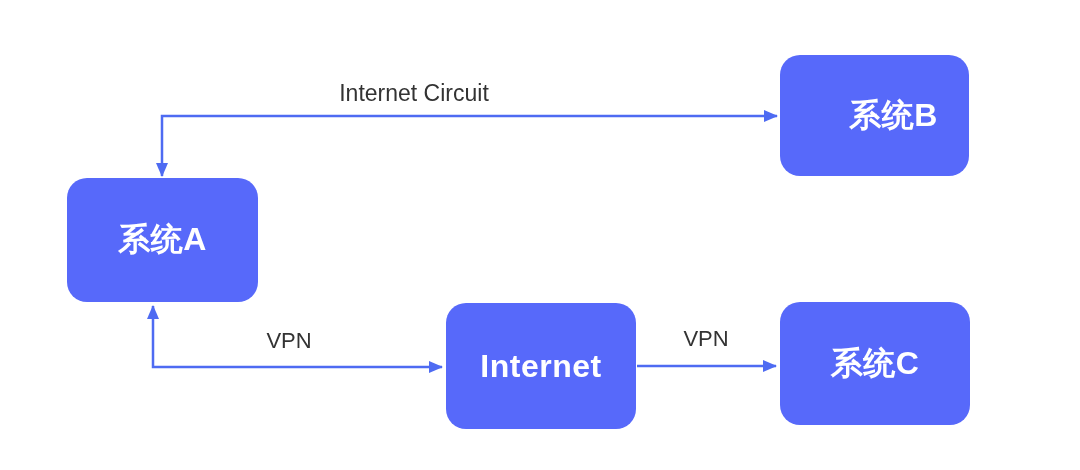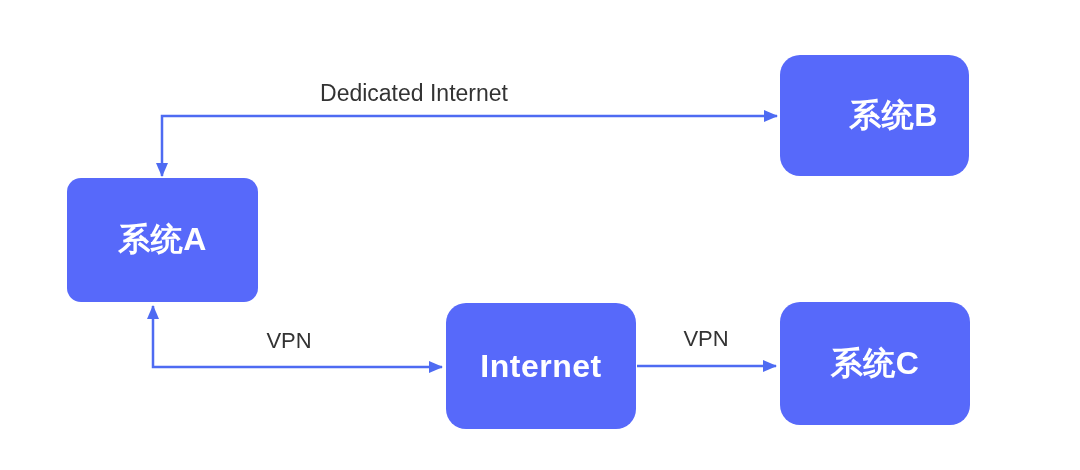--- a/index.html
+++ b/index.html
@@ -17,21 +17,21 @@
   .edge{fill:none;stroke:var(--arrow-color);stroke-width:2.5;}
   .arrow-head{fill:var(--arrow-color);}
   .node{
     position:absolute;
     background:var(--node-fill);
     color:var(--node-text);
     border-radius:20px;
     display:flex;align-items:center;justify-content:center;
     font-size:32px;font-weight:600;letter-spacing:0.5px;
   }
-  .node-system-a{left:67px;top:178px;width:191px;height:124px;border-radius:14px;}
+  .node-system-a{left:67px;top:178px;width:191px;height:124px;}
   .node-system-b{left:780px;top:55px;width:189px;height:121px;padding-left:38px;}
   .node-internet{left:446px;top:303px;width:190px;height:126px;}
   .node-system-c{left:780px;top:302px;width:190px;height:123px;}
   .edge-label{
     position:absolute;color:var(--edge-label-color);
     font-weight:500;white-space:nowrap;
     transform:translate(-50%,-50%);
   }
   .edge-label-dedicated{left:414px;top:93px;font-size:23px;}
   .edge-label-vpn1{left:289px;top:341px;font-size:22px;}
@@ -62,19 +62,19 @@
   </div>
 
   <div class="node node-internet">
     <span>Internet</span>
   </div>
 
   <div class="node node-system-c">
     <span>系统C</span>
   </div>
 
-  <div class="edge-label edge-label-dedicated">Dedicated Internet</div>
+  <div class="edge-label edge-label-dedicated">Internet Circuit</div>
 
   <div class="edge-label edge-label-vpn1">VPN</div>
 
   <div class="edge-label edge-label-vpn2">VPN</div>
 
 </div>
 
 </body></html>

